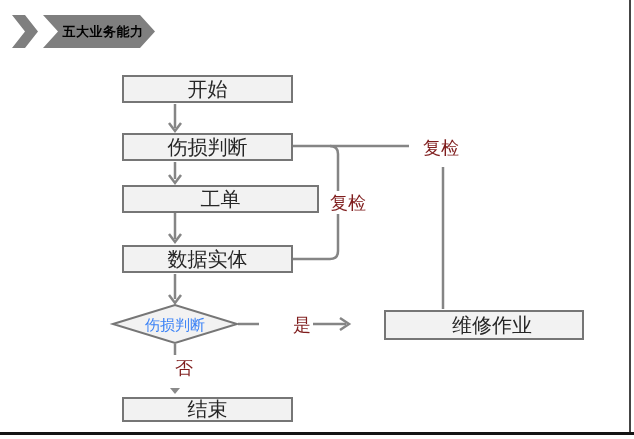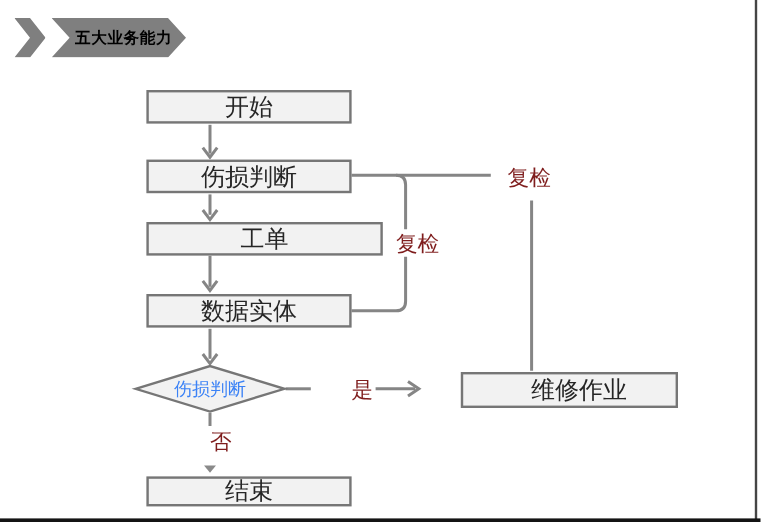--- a/index.html
+++ b/index.html
@@ -94,21 +94,21 @@
   </div>
   <div class="node" style="left:90px; top:133px; width:171px; height:28px;">
     <span>伤损判断</span>
   </div>
   <div class="node" style="left:90px; top:185px; width:197px; height:28px;">
     <span>工单</span>
   </div>
   <div class="node" style="left:90px; top:245px; width:171px; height:28px;">
     <span>数据实体</span>
   </div>
-  <div class="node" style="left:352px; top:310px; width:181px; height:30px;padding-left:16px;">
+  <div class="node" style="left:352px; top:310px; width:200px; height:30px;padding-left:16px;">
     <span>维修作业</span>
   </div>
   <div class="node" style="left:90px; top:397px; width:171px; height:25px;text-align:right;">
     <span>结束</span>
   </div>
 
   <div class="diamond-label" style="left:125px; top:317px; width:100px;">伤损判断</div>
 
   <div class="edge-label" style="left:314px; top:194px; width:52px;">复检</div>
   <div class="edge-label" style="left:407px; top:139px; width:52px;">复检</div>

